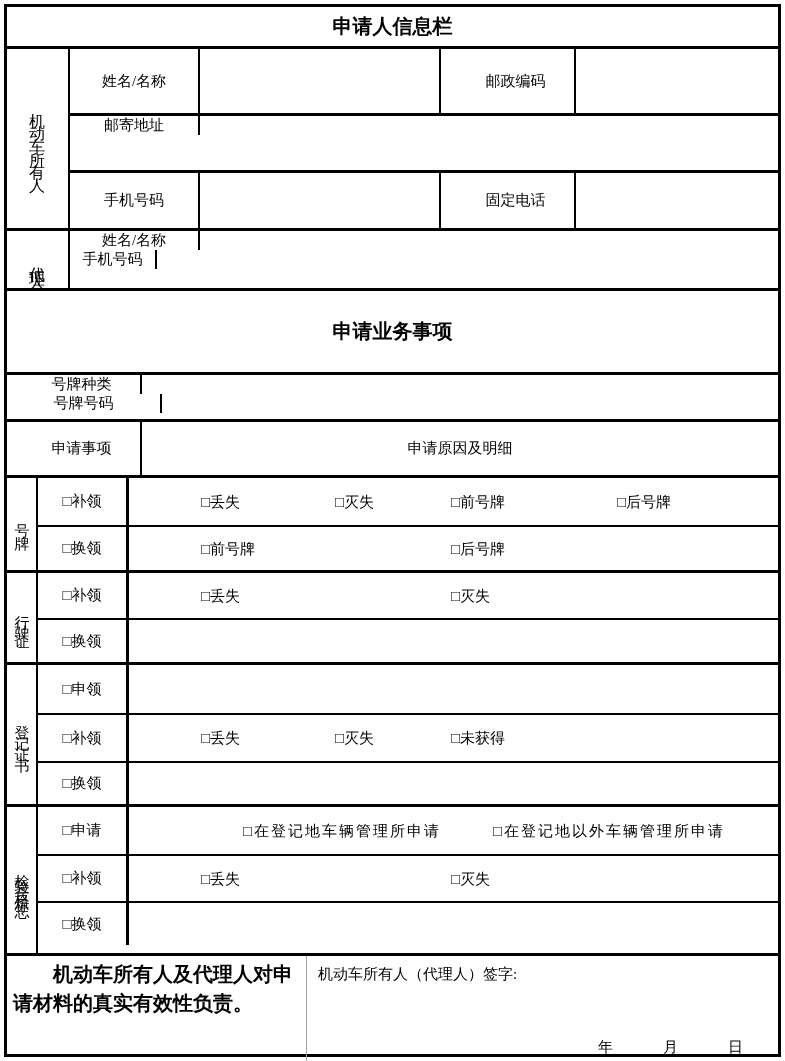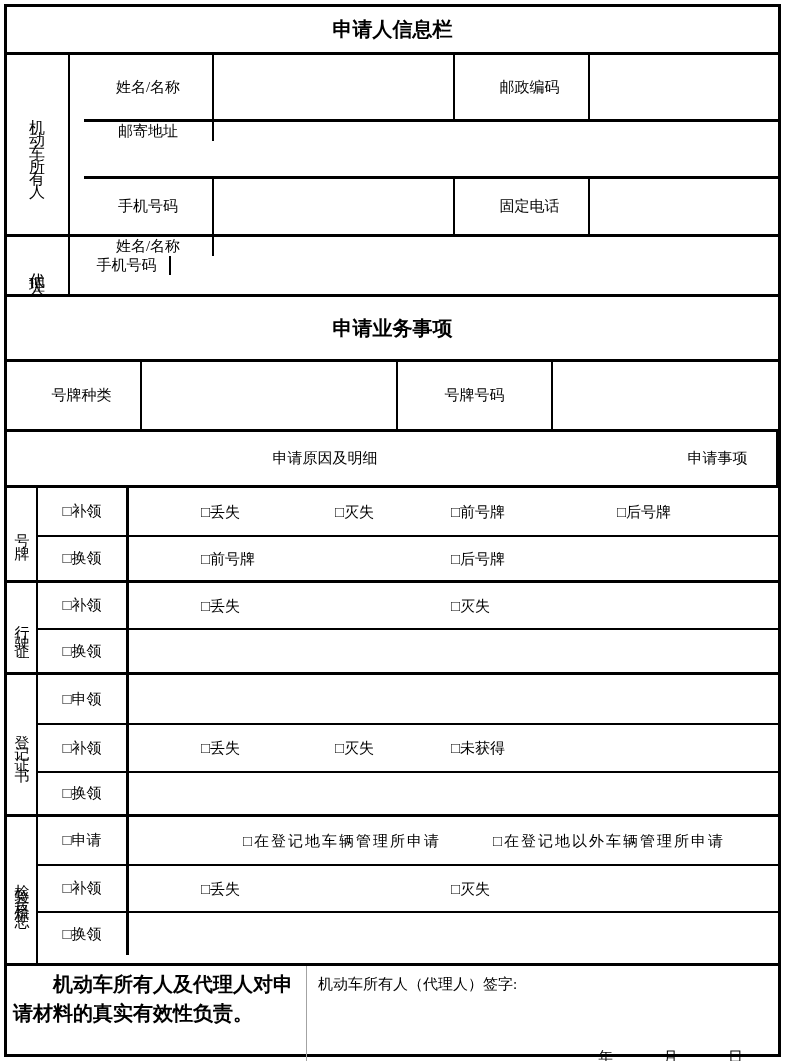--- a/index.html
+++ b/index.html
@@ -16,28 +16,28 @@
     border: 3px solid #000; background: #fff;
   }
 
   
   .sec-title {
     border-bottom: 3px solid #000;
     display: flex; align-items: center; justify-content: center;
     font-family: "Liberation Sans", "DejaVu Sans", sans-serif;
     font-weight: bold; font-size: 20px;
   }
-  .h42 { height: 48px; }
-  .h65 { height: 65px; }
+  .h42 { height: 42px; }
+  .h65 { height: 84px; }
 
   
   .hgroup { display: flex; }
   .hgroup.owner { height: 182px; border-bottom: 3px solid #000; }
   .hgroup.agent { height: 60px; border-bottom: 3px solid #000; }
-  .vrows { flex: 1; display: flex; flex-direction: column; padding-left: 14px; }
+  .vrows { flex: 1; display: flex; flex-direction: column; }
   .trow { display: flex; border-bottom: 3px solid #000; }
   .trow.last { border-bottom: none; }
   .cell { border-right: 2px solid #000; display: flex; align-items: center; justify-content: center; text-align: center; }
   .cell.val { justify-content: flex-start; }
   .cell.last { border-right: none; }
   .w130 { width: 130px; } .w241 { width: 241px; } .w119 { width: 119px; margin-left: 16px; }
   .w149 { width: 149px; } .w87 { width: 87px; } .flex1 { flex: 1; }
   .h67 { height: 67px; } .h57 { height: 57px; flex-direction: column; } .h55 { height: 55px; }
 
   
@@ -50,21 +50,21 @@
   .vl-agent { letter-spacing: 4px; }
   .vlabel2 {
     width: 31px; border-right: 2px solid #000;
     writing-mode: vertical-lr; text-orientation: upright;
     text-align: center; line-height: 29px; font-size: 15px;
   }
   .ls12 { letter-spacing: 12px; } .ls9 { letter-spacing: 9px; }
   .ls11 { letter-spacing: 11px; } .ls6 { letter-spacing: 6px; }
 
   
-  .prow { display: flex; height: 70px; border-bottom: 3px solid #000; }
+  .prow { display: flex; height: 47px; border-bottom: 3px solid #000; flex-direction: column; }
   .irow { display: flex; height: 56px; border-bottom: 3px solid #000; }
   .w256 { width: 256px; } .w155 { width: 155px; }
 
   
   .cbgroup { display: flex; border-bottom: 3px solid #000; }
   .g95 { height: 95px; } .g92 { height: 92px; } .g142 { height: 142px; } .g141 { height: 149px; }
   .cbrows { flex: 1; display: flex; flex-direction: column; }
   .cbrow { display: flex; border-bottom: 2px solid #000; justify-content: center; }
   .cbrow.last { border-bottom: none; }
   .cbcol {
@@ -139,22 +139,22 @@
   <div class="sec-title h65">申请业务事项</div>
 
   <div class="prow">
     <div class="cell w119">号牌种类</div>
     <div class="cell val w256"></div>
     <div class="cell w155">号牌号码</div>
     <div class="cell val flex1 last"></div>
   </div>
 
   <div class="irow">
+    <div class="cell w119">申请事项</div>
     <div class="cell flex1 last">申请原因及明细</div>
-    <div class="cell w119">申请事项</div>
   </div>
 
   <div class="cbgroup g95">
     <div class="vlabel2 ls12">号牌</div>
     <div class="cbrows">
       <div class="cbrow h49">
         <div class="cbcol">□补领</div>
         <div class="cbcontent">
           <span class="opt pa">□丢失</span>
           <span class="opt pb">□灭失</span>

